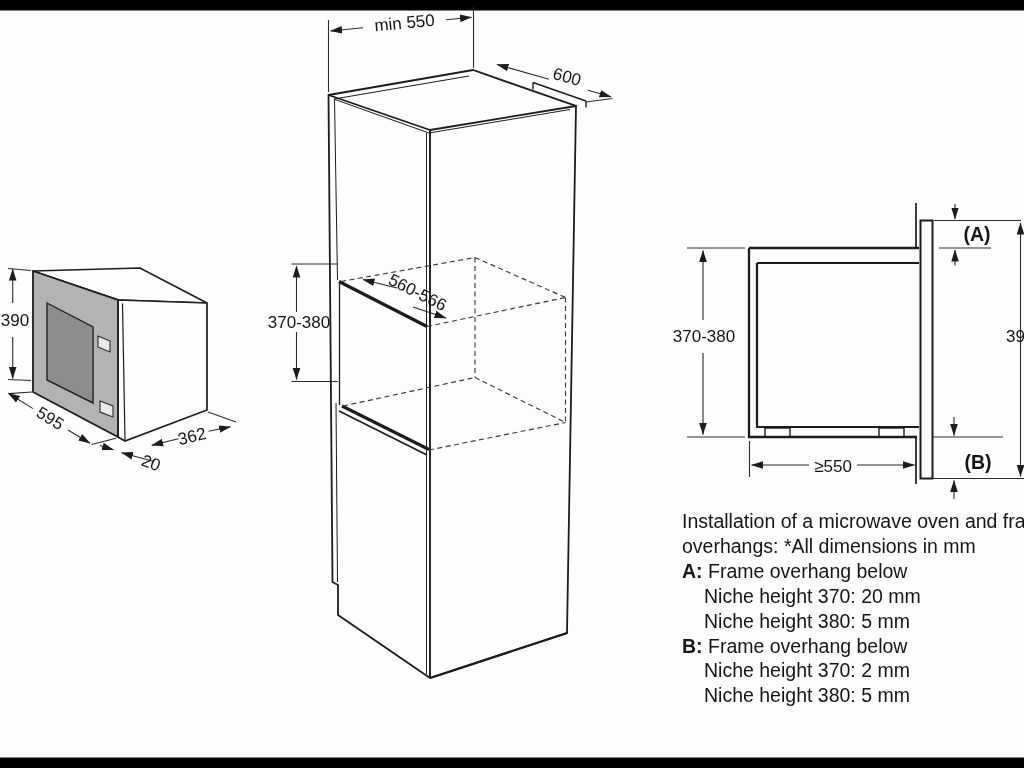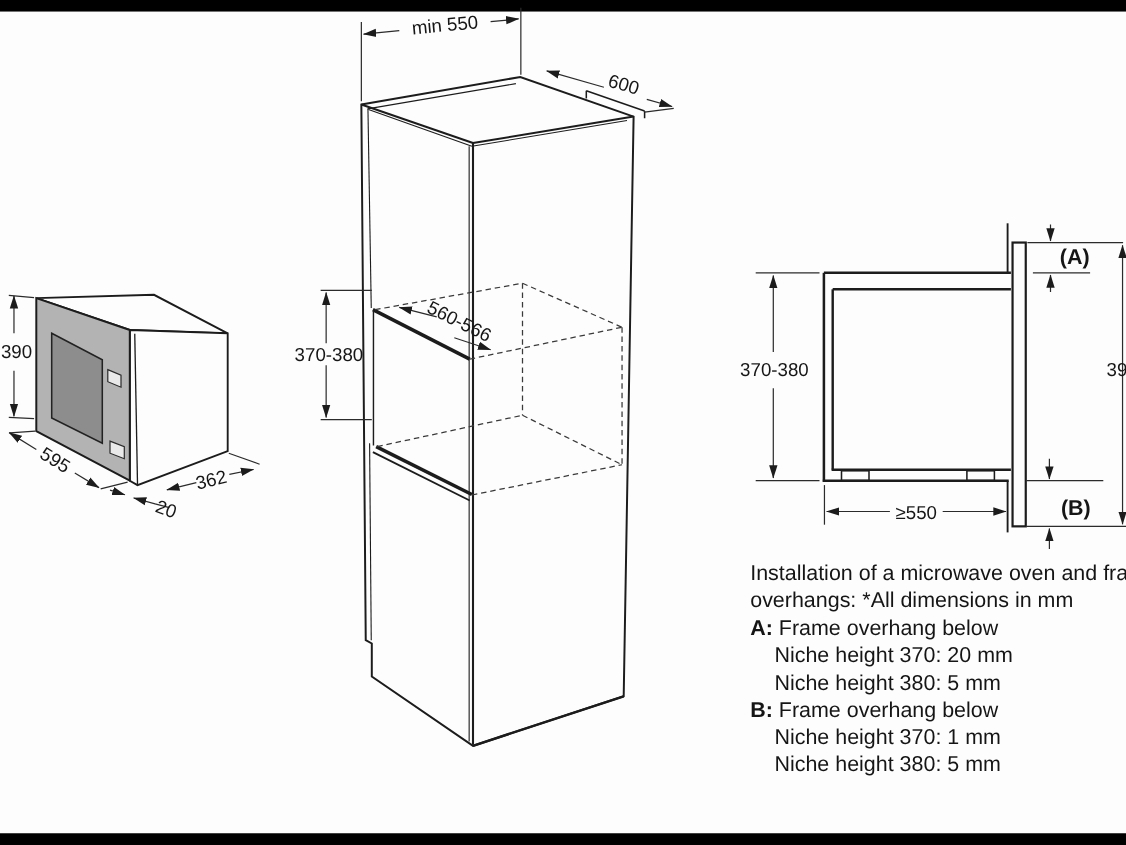--- a/index.html
+++ b/index.html
@@ -194,16 +194,16 @@
     </g>
   </svg>
 
   <div id="notes">
     <div><span class="pfx"></span><span>Installation of a microwave oven and frame</span></div>
     <div><span class="pfx"></span><span>overhangs: *All dimensions in mm</span></div>
     <div><span class="pfx">A:</span><span> Frame overhang below</span></div>
     <div class="indent"><span class="pfx"></span><span>Niche height 370: 20 mm</span></div>
     <div class="indent"><span class="pfx"></span><span>Niche height 380: 5 mm</span></div>
     <div><span class="pfx">B:</span><span> Frame overhang below</span></div>
-    <div class="indent"><span class="pfx"></span><span>Niche height 370: 1 mm</span></div>
+    <div class="indent"><span class="pfx"></span><span>Niche height 370: 2 mm</span></div>
     <div class="indent"><span class="pfx"></span><span>Niche height 380: 5 mm</span></div>
   </div>
 </div>
 
 </body></html>

